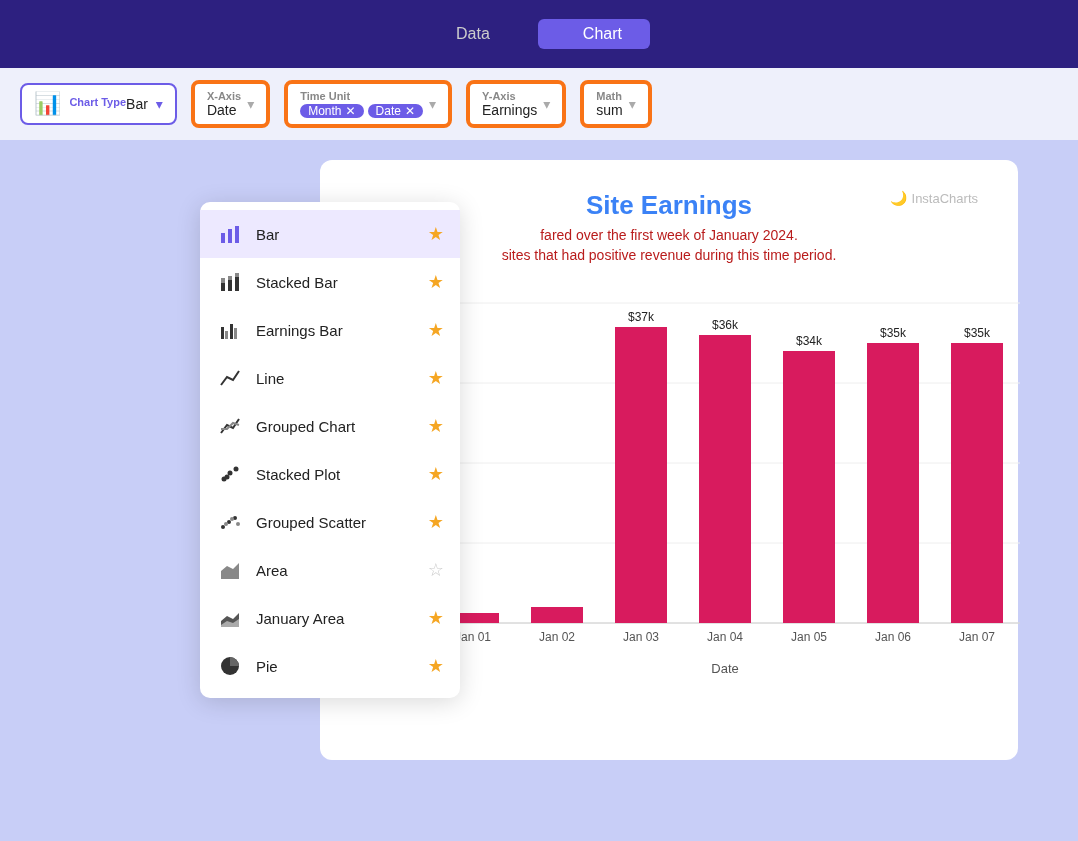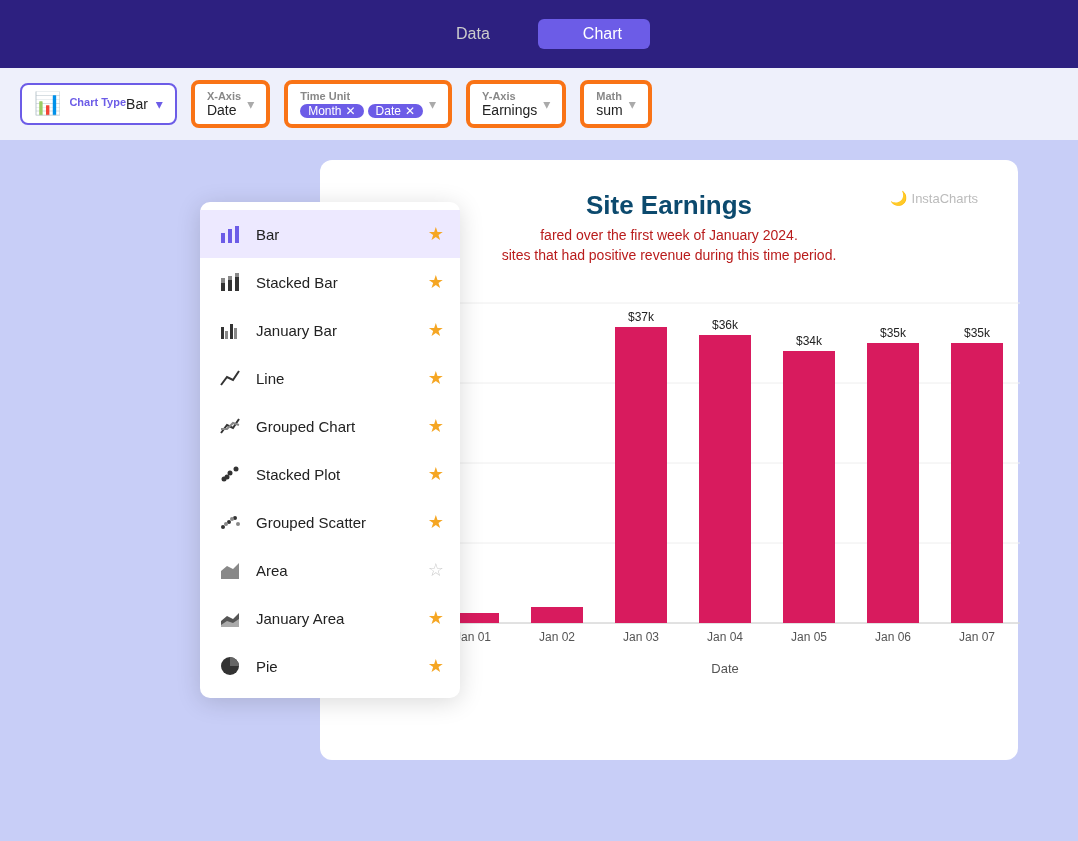--- a/index.html
+++ b/index.html
@@ -151,21 +151,21 @@
       background: #fff;
       border-radius: 12px;
       margin-top: 0;
       padding: 30px 40px;
       min-height: 600px;
       position: relative;
     }
     .chart-title {
       font-size: 26px;
       font-weight: 700;
-      color: #0c4a6e;
+      color: #3b82f6;
       text-align: center;
       margin-bottom: 6px;
     }
     .chart-subtitle {
       font-size: 14px;
       color: #b91c1c;
       text-align: center;
       margin-bottom: 4px;
     }
     .chart-watermark {
@@ -286,21 +286,21 @@
 
     <div class="dropdown-item">
       <span class="item-icon">
         <svg width="22" height="22" viewBox="0 0 22 22">
             <rect x="2" y="8" width="3" height="12" fill="#333"></rect>
             <rect x="6" y="12" width="3" height="8" fill="#888"></rect>
             <rect x="11" y="5" width="3" height="15" fill="#333"></rect>
             <rect x="15" y="9" width="3" height="11" fill="#888"></rect>
           </svg>
       </span>
-      <span class="item-label">January Bar</span>
+      <span class="item-label">Earnings Bar</span>
       <span class="star">★</span>
     </div>
 
     <div class="dropdown-item">
       <span class="item-icon">
         <svg width="22" height="22" viewBox="0 0 22 22">
             <polyline points="2,18 8,10 14,13 20,4" stroke="#333" stroke-width="2" fill="none"></polyline>
           </svg>
       </span>
       <span class="item-label">Line</span>

